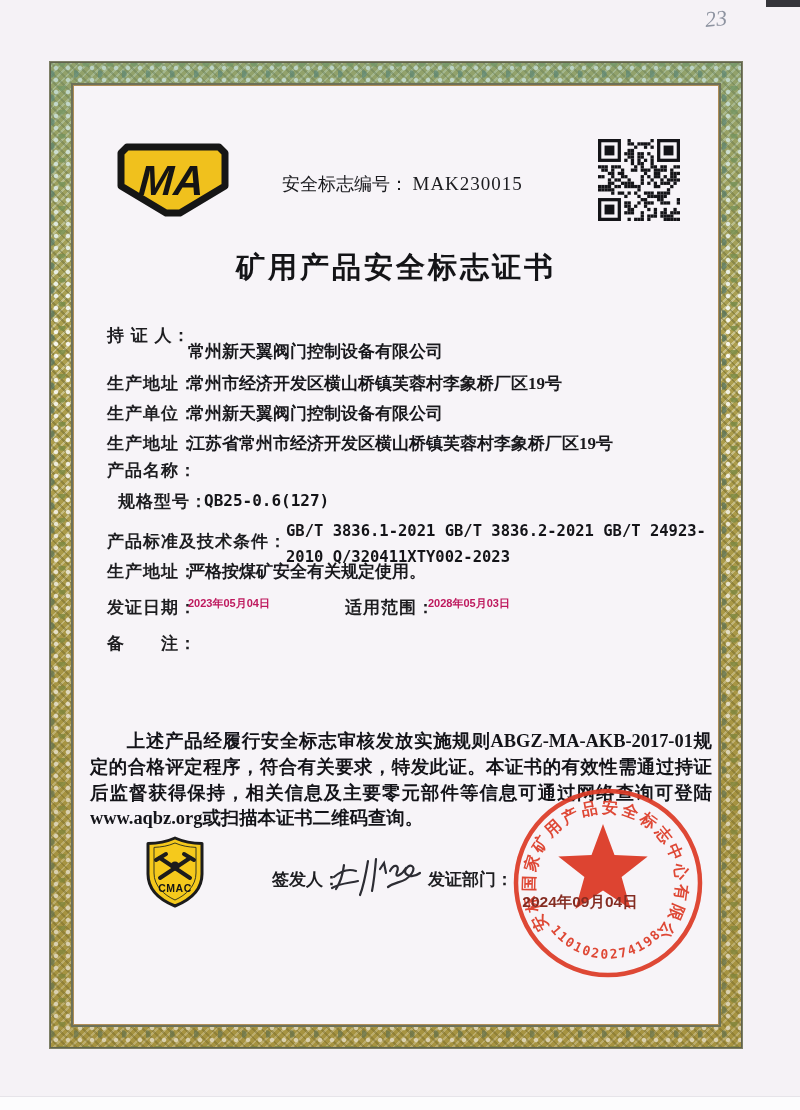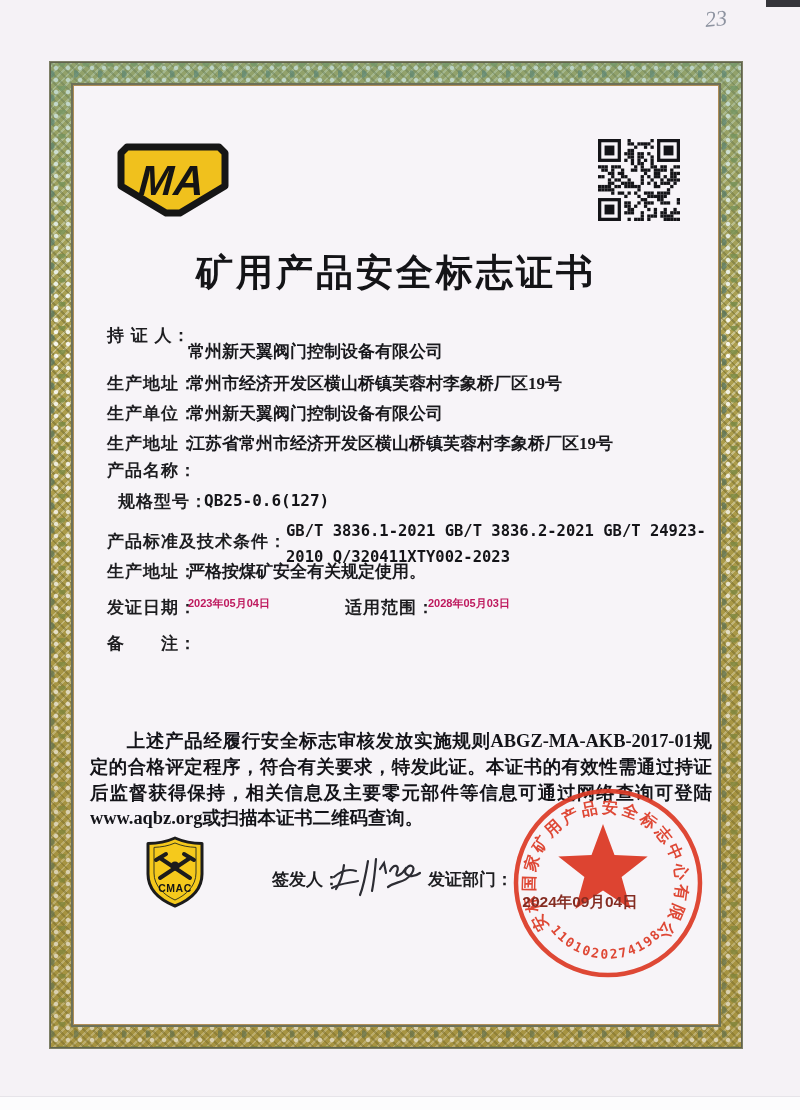--- a/index.html
+++ b/index.html
@@ -20,21 +20,21 @@
     box-shadow:0 0 0 1px #7d7f66, inset 0 0 0 1px #60634c;}
   .frame-inner{position:absolute;left:23px;top:23px;right:23px;bottom:23px;
     background:#f7f4f8;border:1px solid #b08d57;box-shadow:0 0 0 2px #6d7158;}
 
   .abs{position:absolute;}
   .label{font-weight:700;font-size:17px;color:#1d1d20;letter-spacing:1px;white-space:pre;}
   .value-cn{font-family:"Liberation Serif",serif;font-weight:700;font-size:17px;color:#18181c;white-space:nowrap;}
   .value-code{font-family:"DejaVu Sans Mono",monospace;font-weight:700;font-size:15.5px;color:#141418;margin-left:16px;}
   .cert-no{font-family:"Liberation Serif",serif;font-size:18px;color:#1b1b1f;}
   .cert-no b{font-size:19px;letter-spacing:1px;font-weight:400;}
-  .title{left:73px;top:248px;width:646px;text-align:center;font-weight:800;font-size:37px;
+  .title{left:73px;top:248px;width:646px;text-align:center;font-weight:800;font-size:29px;
          letter-spacing:3px;color:#141417;}
   .statement{left:90px;top:729px;width:622px;font-family:"Liberation Serif",serif;font-weight:700;
          font-size:18.4px;line-height:25.8px;color:#141419;text-align:justify;text-indent:2em;}
   .date-val{font-weight:700;font-size:11px;color:#be185d;}
   .sig-label{font-weight:700;font-size:17px;color:#1d1d20;}
   .note-23{left:705px;top:6px;font-family:"Liberation Serif",serif;font-style:italic;
          font-size:22px;color:#8d93a0;transform:rotate(-6deg);}
   .artifact-top{right:0;top:0;width:34px;height:7px;background:#35353a;}
   .artifact-bottom{left:0;bottom:0;width:800px;height:13px;background:#fcfcfd;border-top:1px solid #e6e4e9;}
   .stamp{left:510px;top:786px;width:196px;height:196px;opacity:.93;}
@@ -50,20 +50,24 @@
 
   <div class="frame">
     <div class="frame-inner"></div>
   </div>
 
   <svg class="abs" style="left:117px;top:143px" width="112" height="74" viewBox="0 0 112 74">
     <path d="M10,4 H102 L108,10 V43 L63,70 H49 L4,43 V10 Z" fill="#f0c11d" stroke="#161616" stroke-width="7" stroke-linejoin="round"></path>
     <text x="57" y="52" text-anchor="middle" font-size="42" font-weight="900" font-style="italic" font-family="&quot;Liberation Sans&quot;,sans-serif" fill="#141414" transform="skewX(-4)">MA</text>
   </svg>
 
+  <div class="abs cert-no" style="left:282px;top:172px">
+    <span>安全标志编号：</span>
+    <b>MAK230015</b>
+  </div>
 
   <svg id="qr" class="abs" style="left:598px;top:139px" width="82" height="82" viewBox="0 0 82 82">
       <rect x="29.52" y="0" width="3.28" height="3.28" fill="#141418"></rect>
       <rect x="52.48" y="0" width="3.28" height="3.28" fill="#141418"></rect>
       <rect x="29.52" y="3.28" width="3.28" height="3.28" fill="#141418"></rect>
       <rect x="32.8" y="3.28" width="3.28" height="3.28" fill="#141418"></rect>
       <rect x="39.36" y="3.28" width="3.28" height="3.28" fill="#141418"></rect>
       <rect x="42.64" y="3.28" width="3.28" height="3.28" fill="#141418"></rect>
       <rect x="45.919999999999995" y="3.28" width="3.28" height="3.28" fill="#141418"></rect>
       <rect x="49.199999999999996" y="3.28" width="3.28" height="3.28" fill="#141418"></rect>

